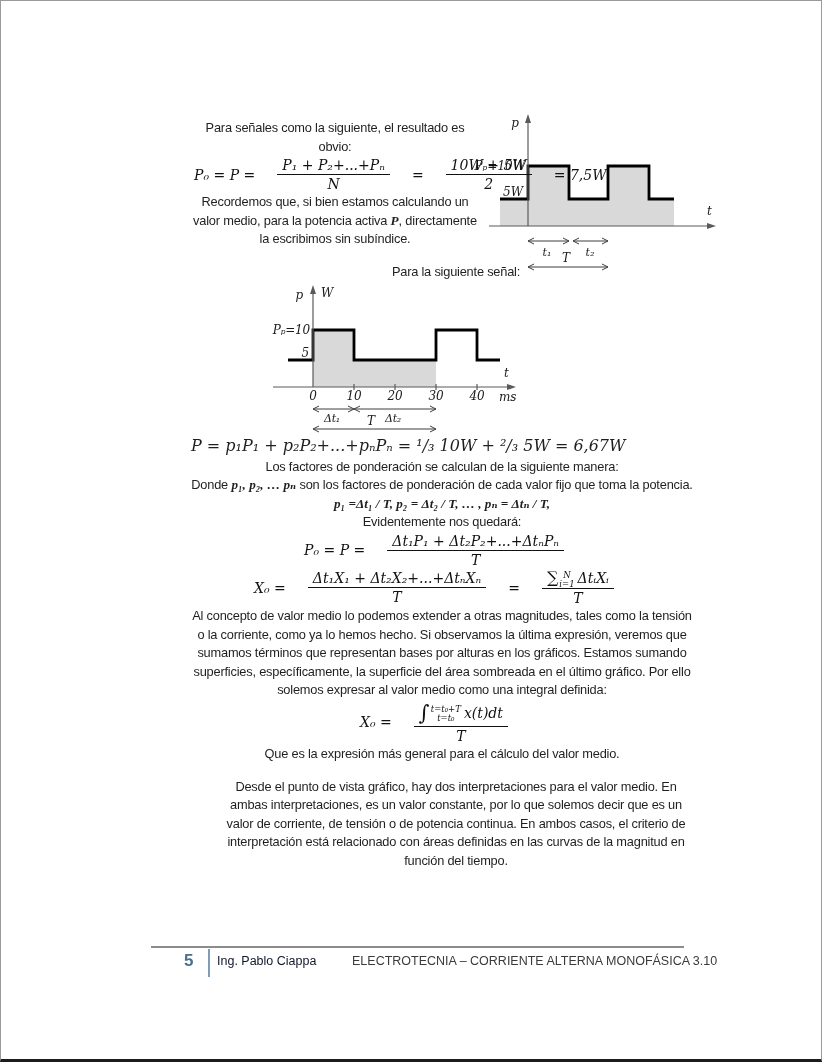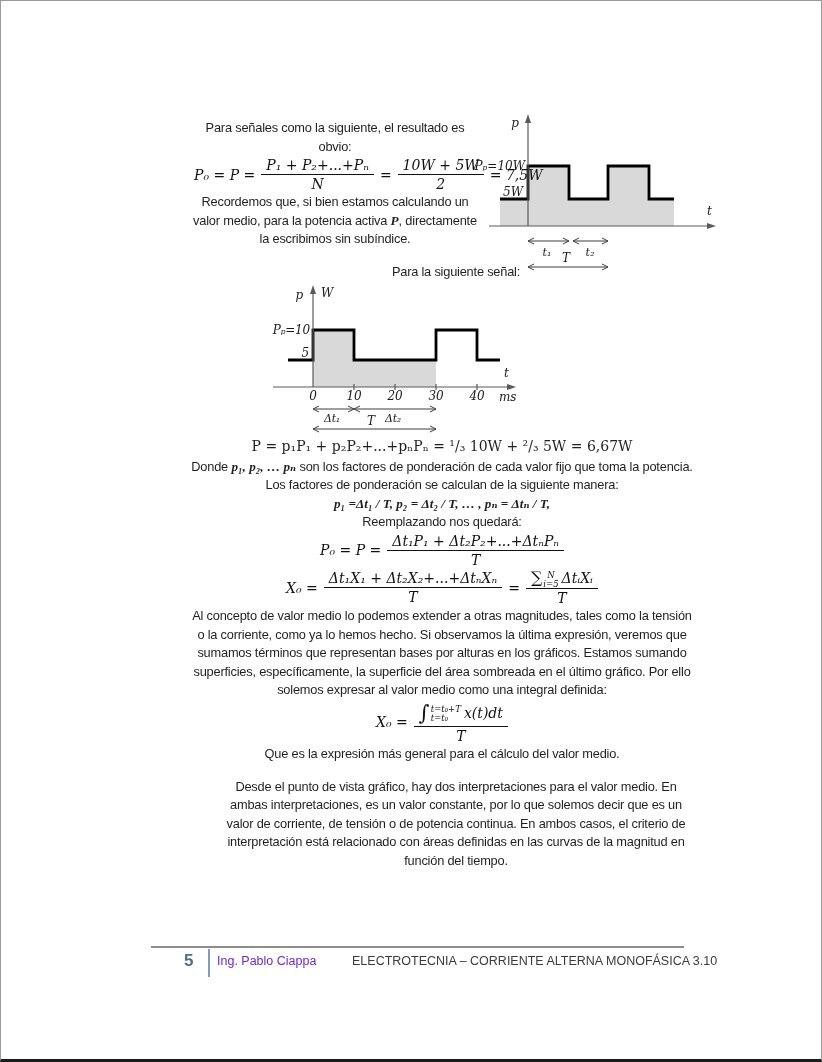--- a/index.html
+++ b/index.html
@@ -18,44 +18,44 @@
     font-style:italic; font-weight:bold; letter-spacing:0; font-size:13.2px;
   }
   
   .formula {
     font-family:"DejaVu Serif","Liberation Serif",serif; font-style:italic;
     font-size:14px; color:#111; letter-spacing:0; line-height:1.15;
     display:flex; align-items:center; margin:1px 0;
   }
   .formula.center { justify-content:center; }
   .fpart { margin:0 3px; white-space:nowrap;font-style:italic; }
-  .frac { display:inline-flex; flex-direction:column; text-align:center; margin:0 3px; }
+  .frac { display:inline-flex; flex-direction:column; text-align:center; margin:0 19px; }
   .frac .num { border-bottom:1.2px solid #111; padding:0 5px 1px 5px; white-space:nowrap; }
   .frac .den { padding-top:1px; }
-  .inline-formula { display:flex; justify-content:center; font-family:"DejaVu Serif","Liberation Serif",serif; font-size:14px; letter-spacing:0; margin:2px 0; }
+  .inline-formula { display:flex; font-family:"DejaVu Serif","Liberation Serif",serif; font-style:italic; font-size:16px; letter-spacing:0; margin:2px 0; }
   .int-sign { font-size:21px; font-style:normal; margin-right:1px; }
-  .int-lims { display:inline-flex; flex-direction:column; font-size:8.5px; line-height:9px; text-align:left; vertical-align:middle; margin-right:3px; transform:translateY(1px); }
+  .int-lims { display:inline-flex; flex-direction:column; font-size:8.5px; line-height:9px; text-align:center; vertical-align:middle; margin-right:3px; transform:translateY(1px); }
   .sum-sign { font-size:16px; font-style:normal; }
   .sum-lims { display:inline-flex; flex-direction:column; font-size:8.5px; line-height:9px; text-align:center; margin:0 3px 0 1px; transform:translateY(2px); }
   .num-row { display:inline-flex; align-items:center; justify-content:center; }
   
   .chart1 { position:absolute; left:470px; top:108px; }
   .chart2 { display:block; margin:2px 0 2px 62px; }
   .axis { stroke:#5a5a5a; stroke-width:1.2; fill:none; }
   .axis-head { fill:#5a5a5a; stroke:none; }
   .wave { stroke:#000000; stroke-width:2.8; fill:none; stroke-linejoin:miter; }
   .shade { fill:#d9d9d9; stroke:none; }
   .dim { stroke:#3f3f3f; stroke-width:1; fill:none; }
   .clabel { font-family:"DejaVu Serif","Liberation Serif",serif; font-style:italic; font-size:12px; fill:#1a1a1a; }
   .clabel.small { font-size:11px; }
   
   .footer-rule { position:absolute; left:150px; top:945px; width:533px; height:2px; background:#8c8c8c; }
   .footer-pagenum { position:absolute; left:183px; top:950px; font-size:17px; font-weight:bold; color:#4a708f; font-family:"Liberation Sans",sans-serif; }
   .footer-bar { position:absolute; left:207px; top:948px; width:2px; height:28px; background:#7f9db9; }
-  .footer-author { position:absolute; left:216px; top:953px; font-size:12.5px; color:#6d28d9; }
+  .footer-author { position:absolute; left:216px; top:953px; font-size:12.5px; color:#0f172a; }
   .footer-title { position:absolute; left:351px; top:953px; font-size:12.5px; color:#3a3a3a;text-align:right; }
   p { margin:0;text-align:center; }
   .gap-top-lg { margin-top:14px;margin-left:28px; }
 </style>
 </head>
 <body>
 
 <div class="page">
 
   <svg class="chart1" width="250" height="168" viewBox="0 0 250 168">
@@ -153,24 +153,24 @@
           <path class="dim" d="M177,143 L183,146 L177,149"></path>
       </g>
       <text class="clabel" x="118" y="142" text-anchor="middle">T</text>
     </svg>
 
 
     <div class="inline-formula">
         <span>P = p₁P₁ + p₂P₂+...+pₙPₙ = ¹/₃ 10W + ²/₃ 5W = 6,67W</span>
       </div>
 
+    <p>Los factores de ponderación se calculan de la siguiente manera:</p>
     <p><span>Donde </span><span class="boldserif">p₁, p₂, … pₙ</span><span> son los factores de ponderación de cada valor fijo que toma la potencia.</span></p>
-    <p>Los factores de ponderación se calculan de la siguiente manera:</p>
     <p class="boldserif">p₁ =Δt₁ / T,  p₂ = Δt₂ / T, … ,  pₙ = Δtₙ / T,</p>
-    <p>Reemplazando nos quedará:</p>
+    <p>Evidentemente nos quedará:</p>
 
     <div class="formula center">
       <span class="fpart">P₀ = P =</span>
       <span class="frac">
         <span class="num">Δt₁P₁ +  Δt₂P₂+...+ΔtₙPₙ</span>
         <span class="den">T</span>
       </span>
     </div>
 
 
@@ -179,21 +179,21 @@
       <span class="frac">
         <span class="num">Δt₁X₁ +  Δt₂X₂+...+ΔtₙXₙ</span>
         <span class="den">T</span>
       </span>
       <span class="fpart">=</span>
       <span class="frac">
         <span class="num num-row">
           <span class="sum-sign">∑</span>
           <span class="sum-lims">
             <span>N</span>
-            <span>i=5</span>
+            <span>i=1</span>
           </span>
           <span>ΔtᵢXᵢ</span>
         </span>
         <span class="den">T</span>
       </span>
     </div>
 
     <p>Al concepto de valor medio lo podemos extender a otras magnitudes, tales como la tensión o la corriente, como ya lo hemos hecho. Si observamos la última expresión, veremos que sumamos términos que representan bases por alturas en los gráficos. Estamos sumando superficies, específicamente, la superficie del área sombreada en el último gráfico. Por ello solemos expresar al valor medio como una integral definida:</p>
 
     <div class="formula center">

